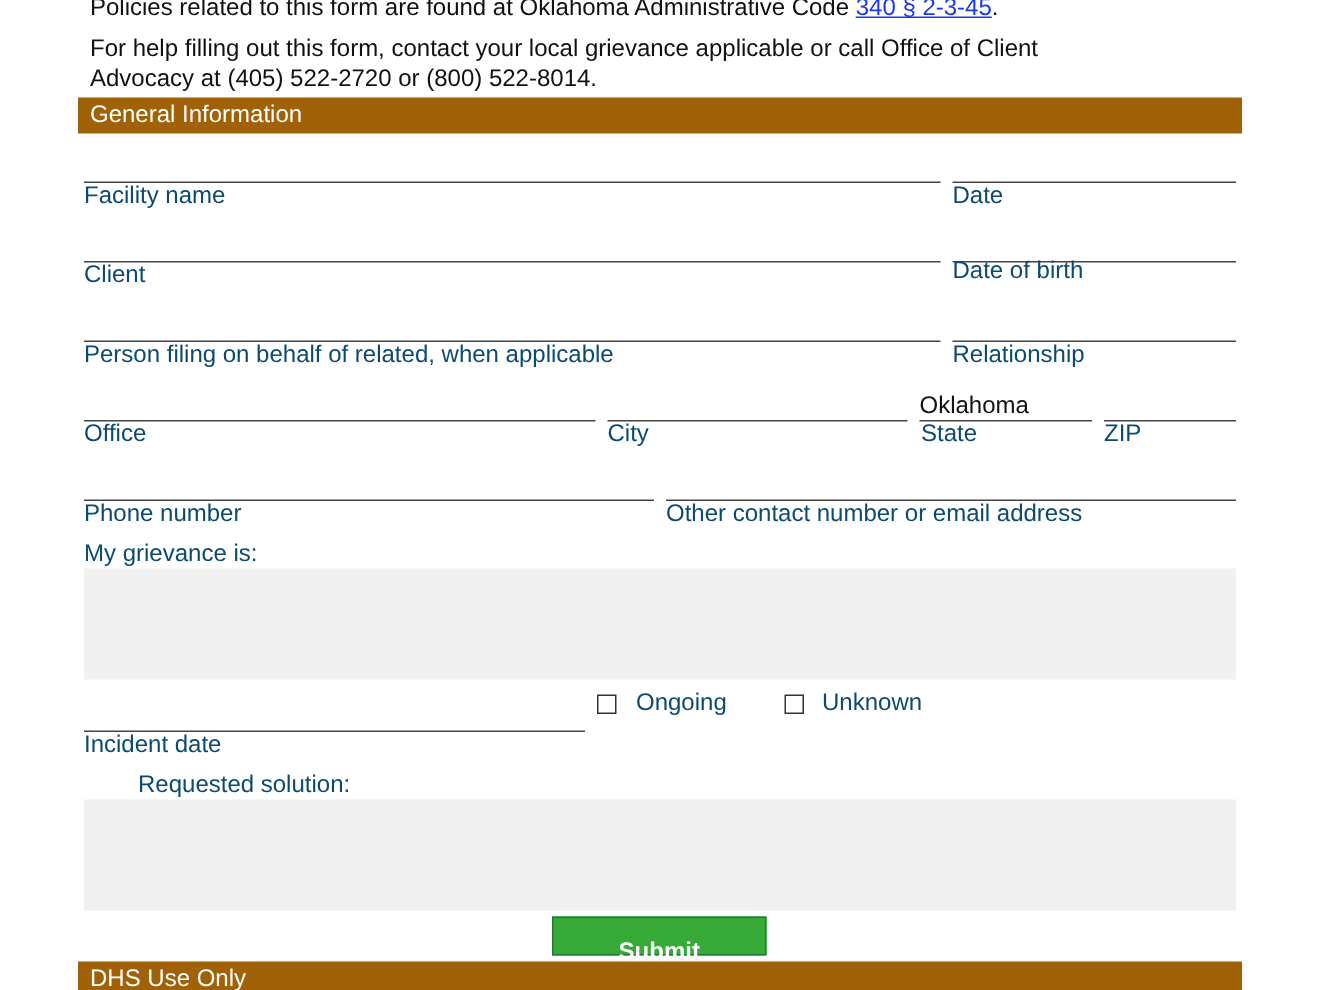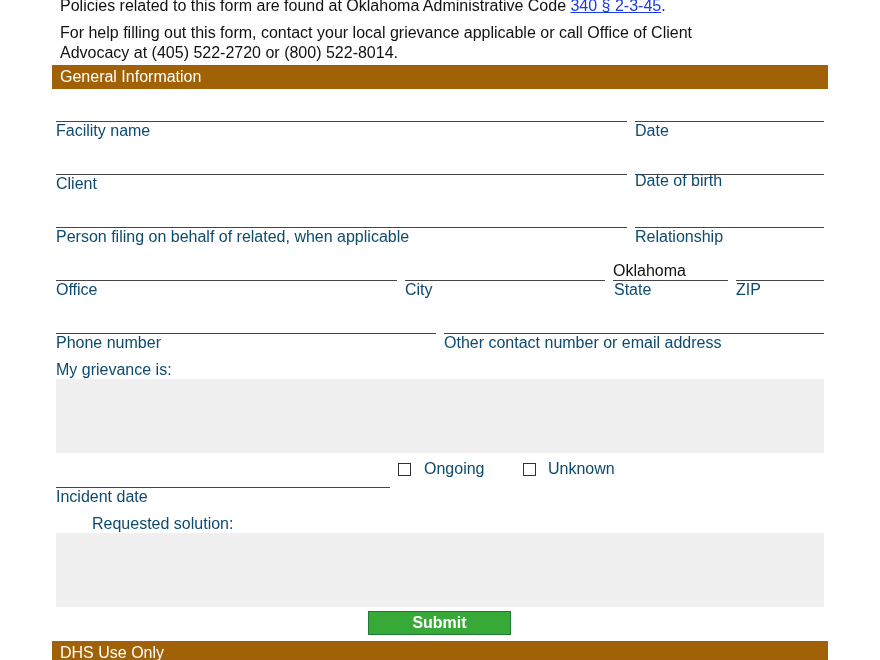--- a/index.html
+++ b/index.html
@@ -27,21 +27,21 @@
     box-sizing: border-box; padding: 4px;
   }
   .cb {
     position: absolute; width: 13px; height: 13px; border: 1.5px solid #333; background: #fff;
     box-sizing: border-box;
   }
   .submit {
     position: absolute; left: 368px; top: 611px; width: 143px; height: 24px;
     background: #36a936; border: 1px solid #1f7a35; color: #ffffff; font-weight: bold;
     font-size: 16px; font-family: "Liberation Sans", sans-serif; line-height: 22px;
-    text-align: center; box-sizing: border-box; cursor: pointer; padding: 0;
+    text-align: center; box-sizing: border-box; cursor: pointer; padding: 12px;
   }
 </style>
 </head>
 <body>
 
 <div class="abs txt" style="left:60px; top:-4px;"><span>Policies related to this form are found at Oklahoma Administrative Code </span><span class="link">340 § 2-3-45</span><span>.</span></div>
 <div class="abs txt" style="left:60px; top:23px;">For help filling out this form, contact your local grievance applicable or call Office of Client</div>
 <div class="abs txt" style="left:60px; top:43px;">Advocacy at (405) 522-2720 or (800) 522-8014.</div>
 
 <div class="band" style="top:65px;">General Information</div>

